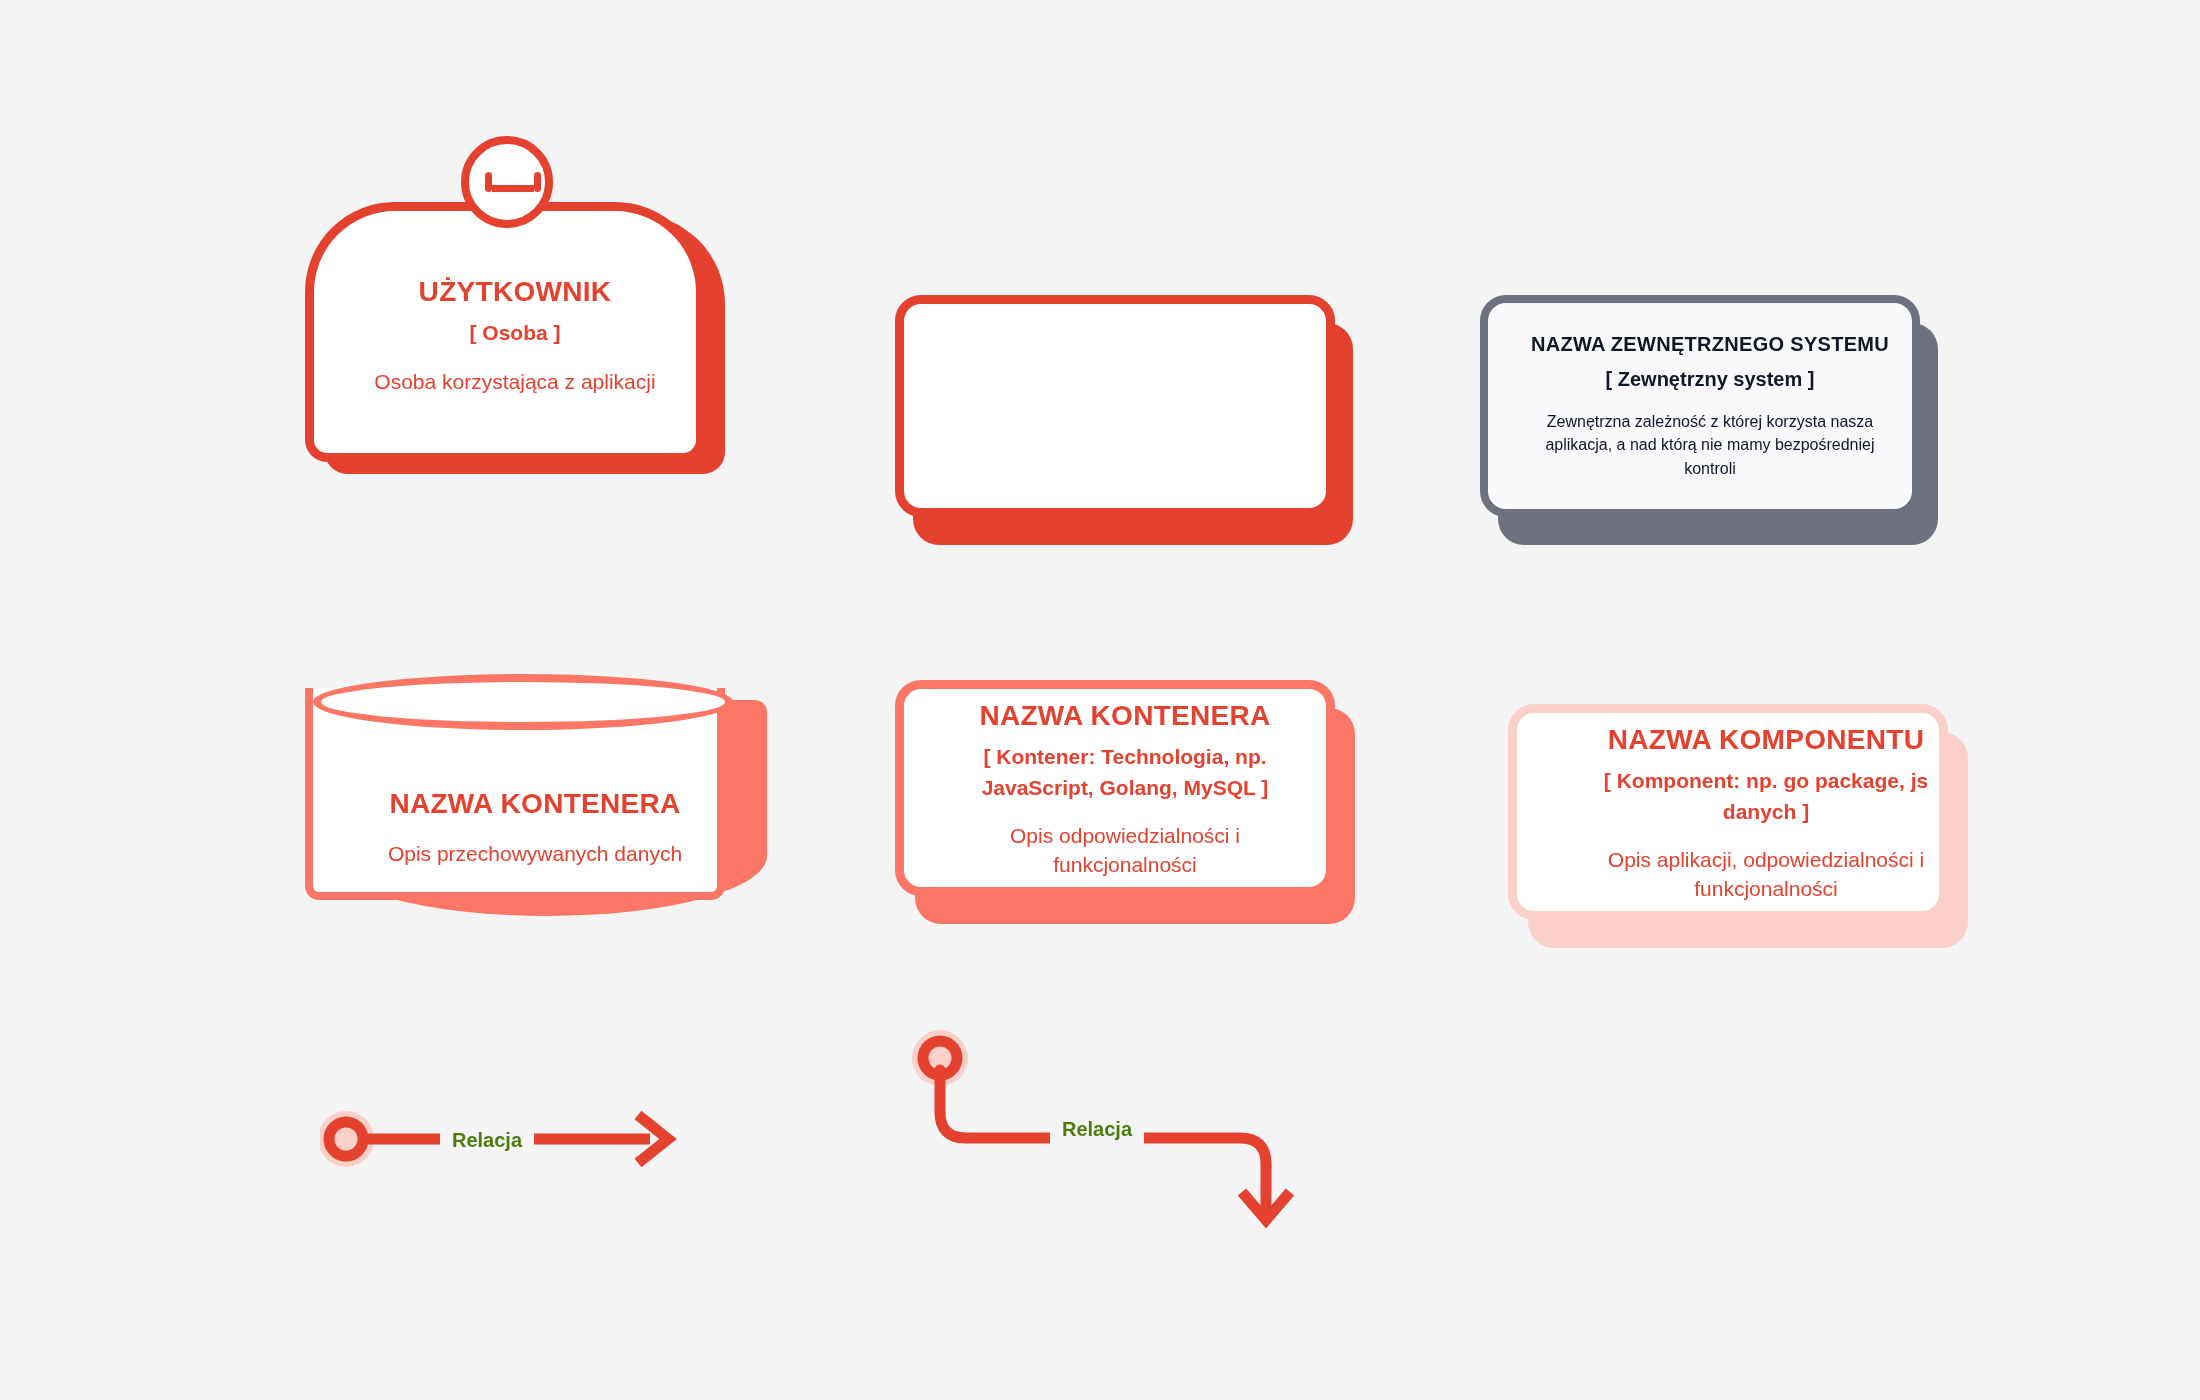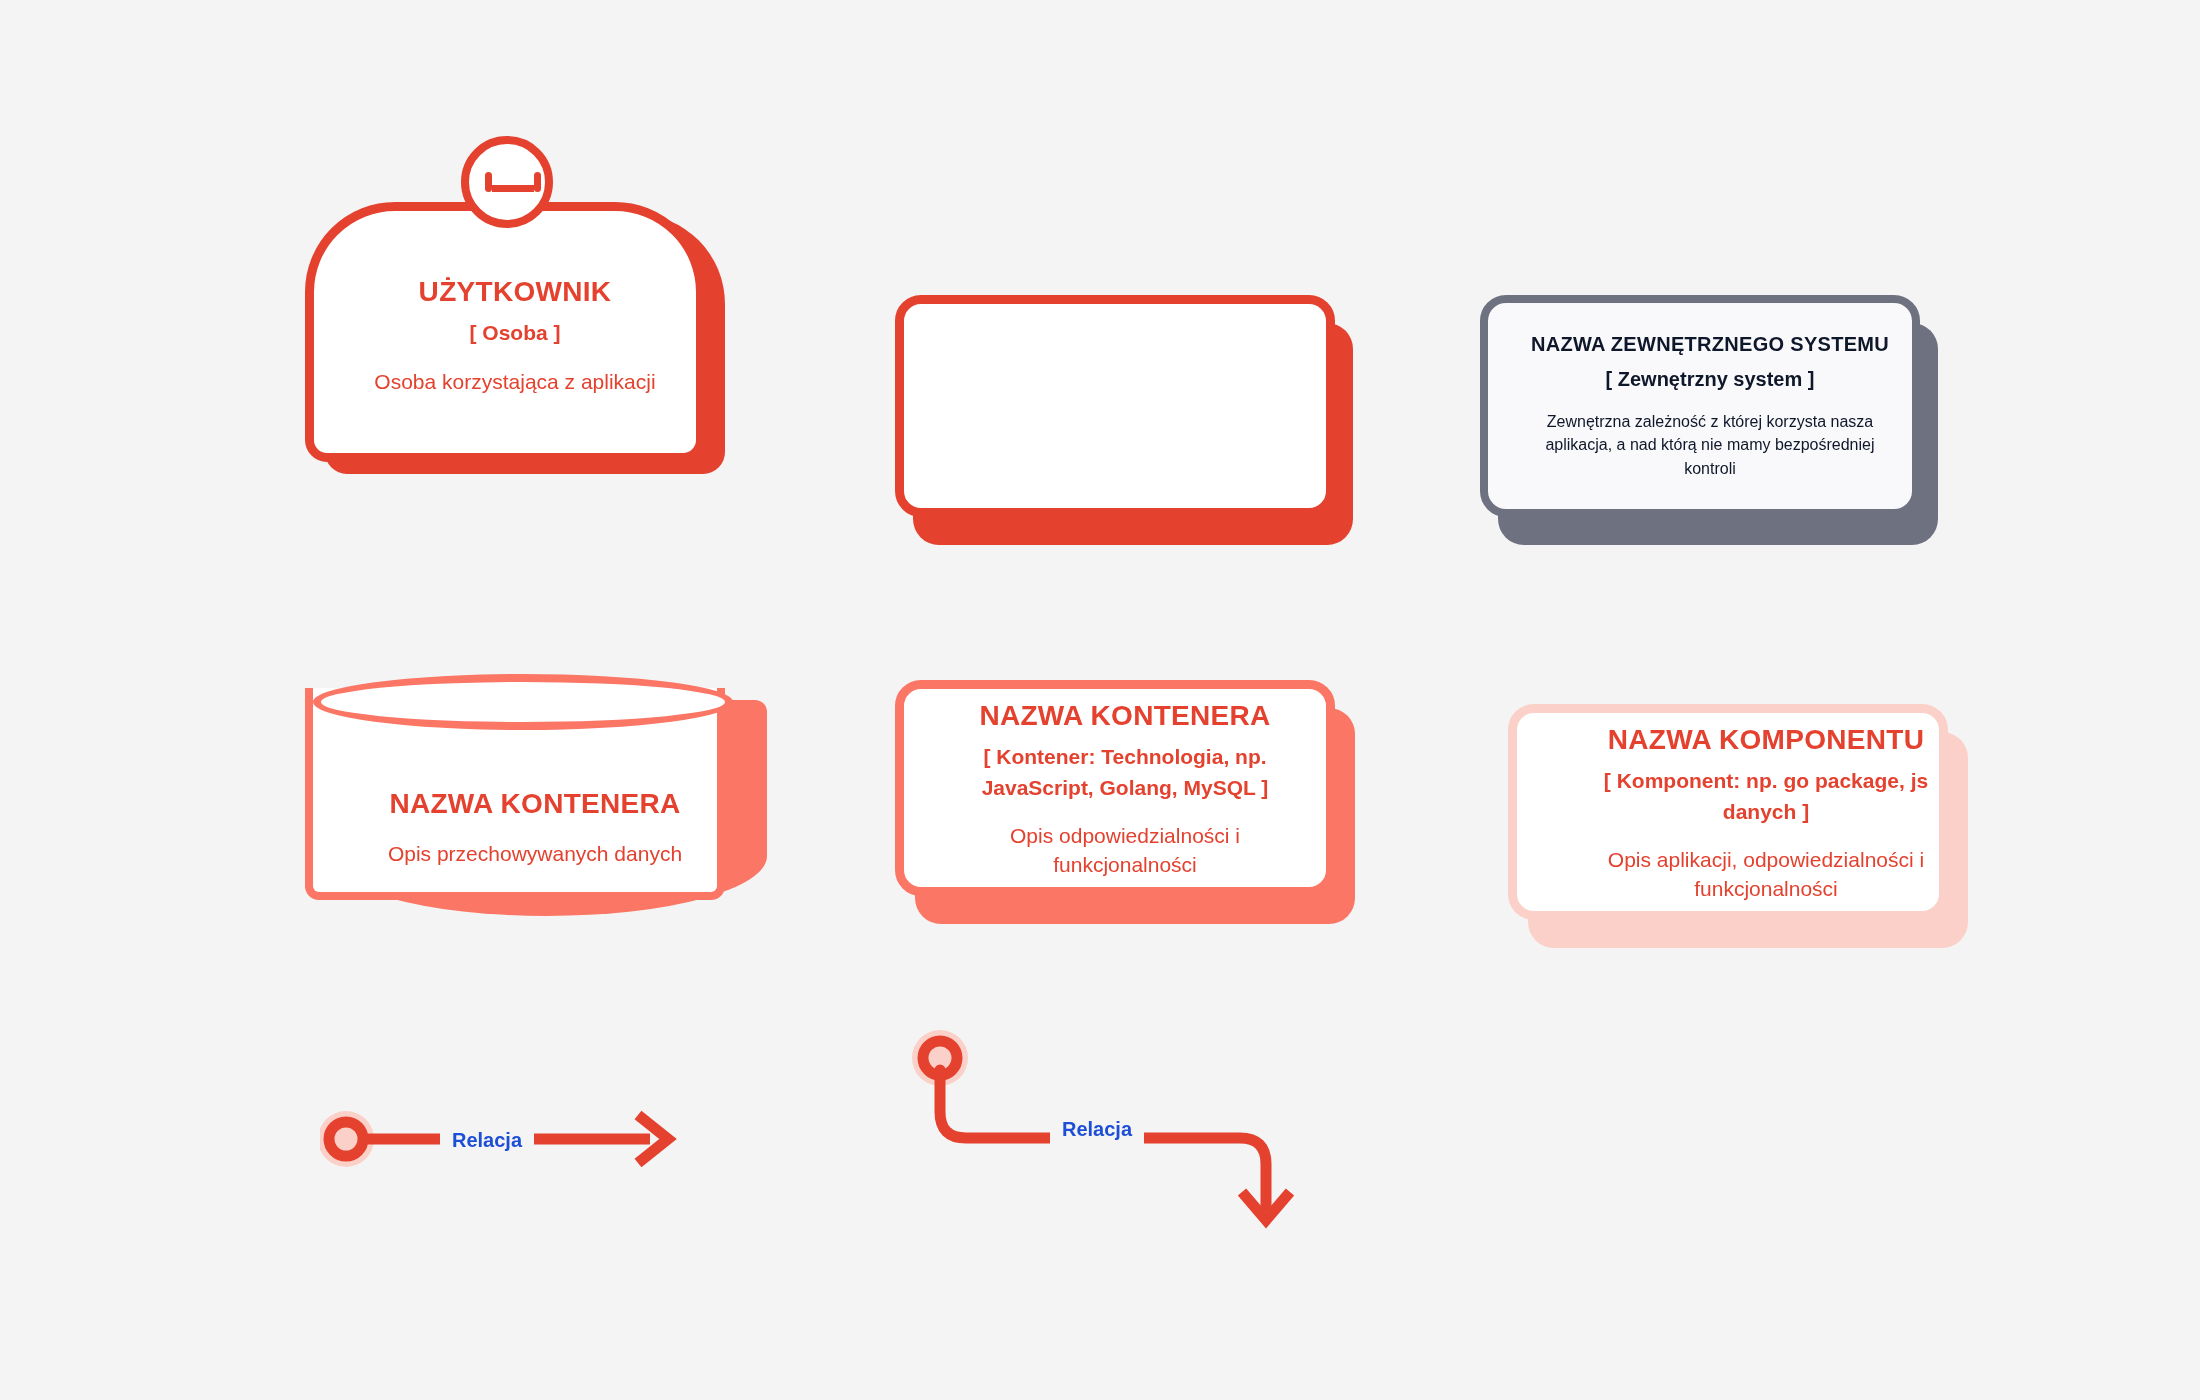--- a/index.html
+++ b/index.html
@@ -131,21 +131,21 @@
     background:#fff;border:9px solid #FBD0C8;box-sizing:border-box;border-radius:26px;
   }
   #component-node .label{top:14px;height:190px;}
 
   
   .relation{position:absolute;}
   #relation-straight{left:320px;top:1085px;width:400px;height:120px;}
   #relation-curved{left:900px;top:1020px;width:420px;height:250px;}
   .relation-label{
     position:absolute;background:#F4F4F4;
-    font-weight:bold;font-size:20px;color:#1d4ed8;
+    font-weight:bold;font-size:20px;color:#4d7c0f;
     padding:4px 12px;white-space:nowrap;
   }
   #relation-straight .relation-label{left:120px;top:40px;}
   #relation-curved   .relation-label{left:150px;top:94px;}
 </style>
 </head>
 <body>
 
 <div class="canvas">
 

